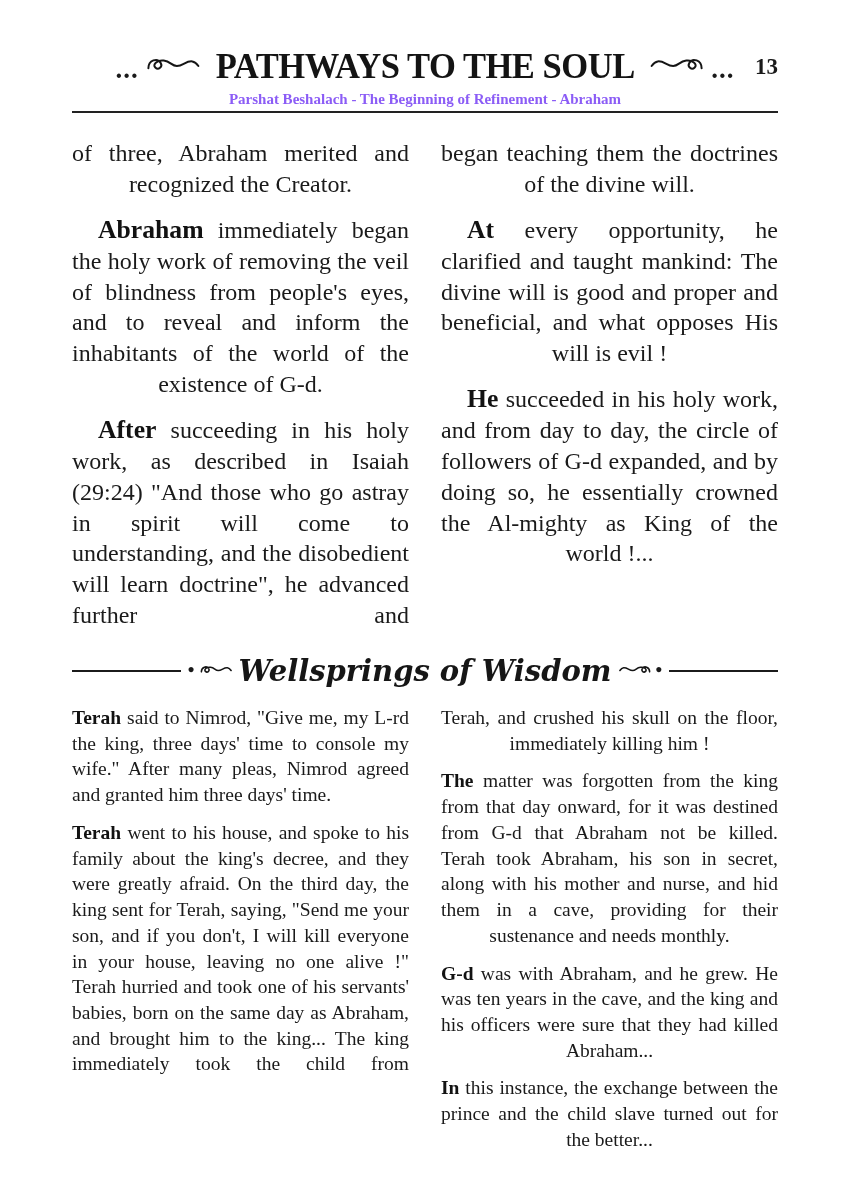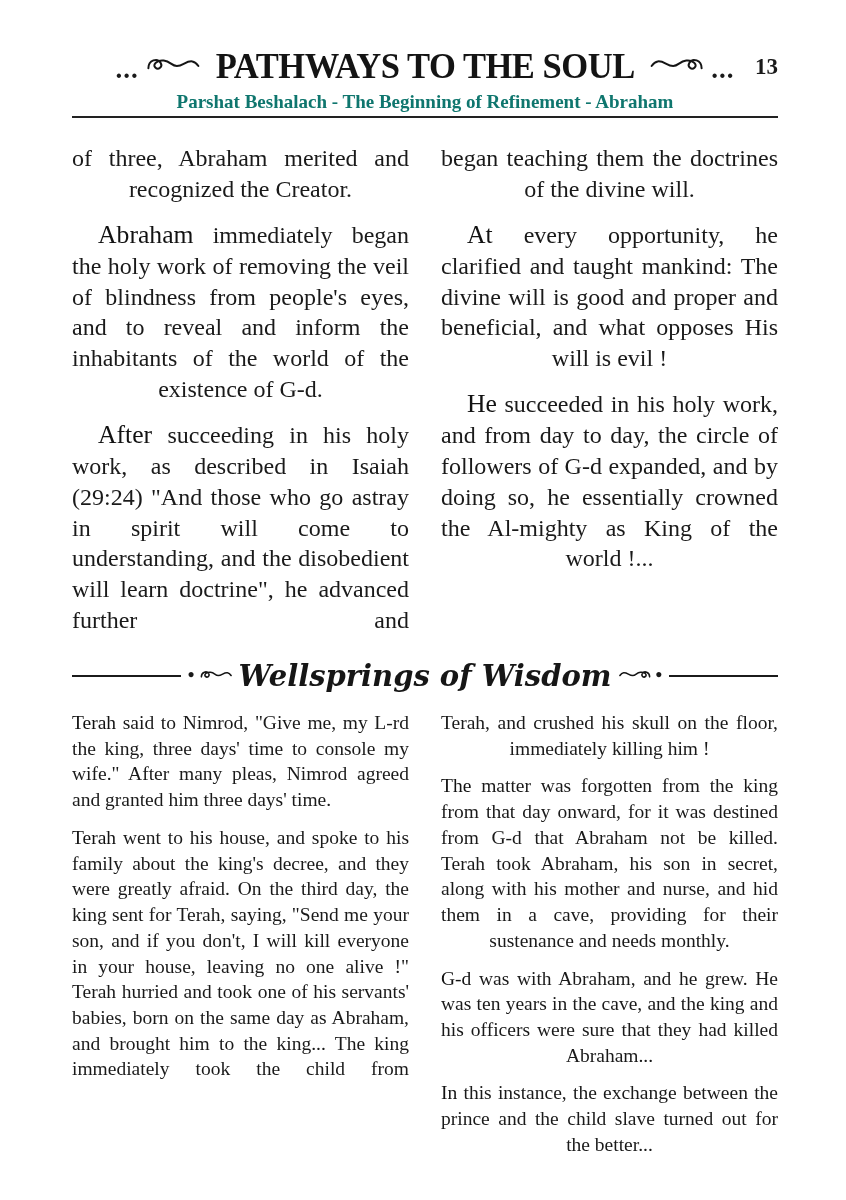--- a/index.html
+++ b/index.html
@@ -29,33 +29,33 @@
     margin: 0; font-size: 36px; font-weight: bold;
     letter-spacing: -0.5px; white-space: nowrap; color: #141414;
     transform: scaleX(0.96);
   }
   .flourish svg { display: block; }
   .mirrored svg { transform: scaleX(-1); }
   .page-number {
     position: absolute; right: 0; top: 12px;
     font-size: 23px; font-weight: bold; color: #1a1a1a;
   }
-  .subtitle { margin: 1px 0 0; font-size: 19px; font-weight: bold; color: #0f766e; }
+  .subtitle { margin: 1px 0 0; font-size: 15px; font-weight: bold; color: #8b5cf6; }
   .header-rule { border: none; border-top: 2px solid #222; margin: 3px 0 0; }
 
   
   .cols { display: flex; gap: 32px; }
   .cols.top { margin-top: 23px; }
   .col { flex: 1; min-width: 0; }
   .para { margin: 0 0 13px; text-align: justify; text-align-last: auto; }
   .top .para { font-size: 24px; line-height: 1.285; }
   .top .para b.lead { font-size: 1.07em; }
   .bottom .para { font-size: 19.5px; line-height: 1.32; margin-bottom: 12px; }
   .para.indent { text-indent: 26px; }
-  b.lead { font-weight: normal; color: #121212; }
+  b.lead { font-weight: bold; color: #121212; }
 
   
   .divider { display: flex; align-items: center; margin: 10px 0 17px; }
   .div-line { flex: 1; border-top: 2px solid #1b1b1b; }
   .div-center { display: flex; align-items: center; gap: 5px; padding: 0 7px; }
   .div-dot { font-size: 19px; font-weight: bold; line-height: 1; transform: translateY(-1px); }
   .div-label {
     font-family: "DejaVu Serif", serif; font-style: italic; font-weight: bold;
     font-size: 29px; color: #161616; white-space: nowrap; padding: 0 2px;
   }

